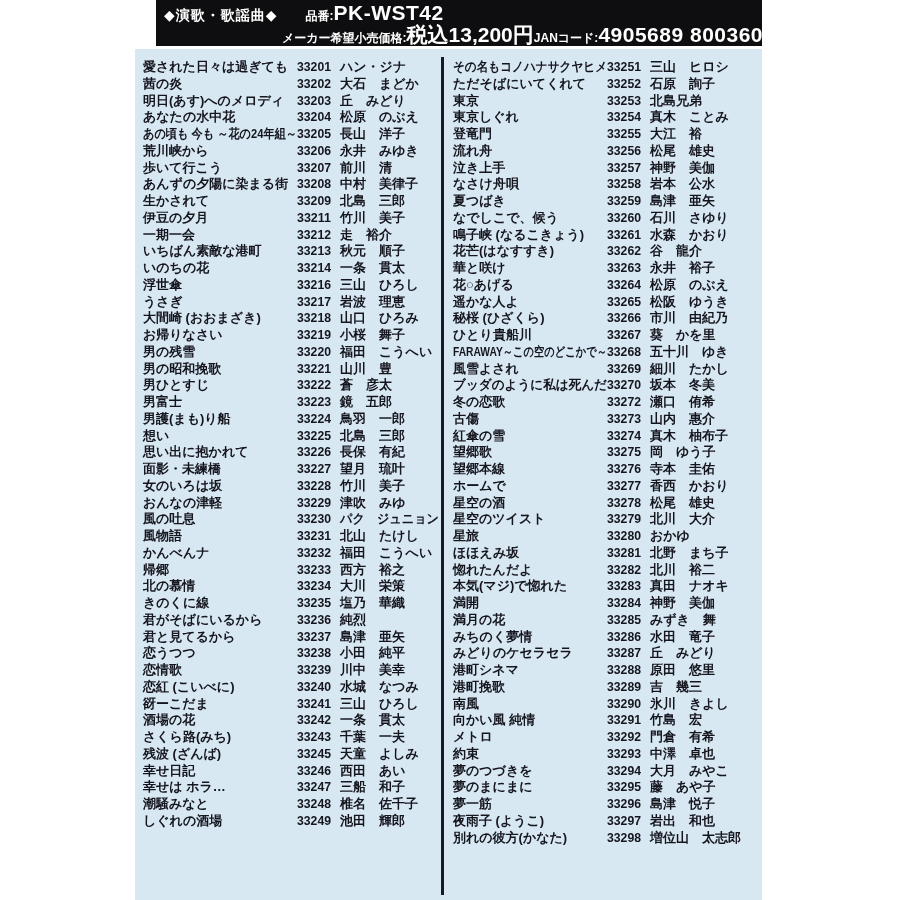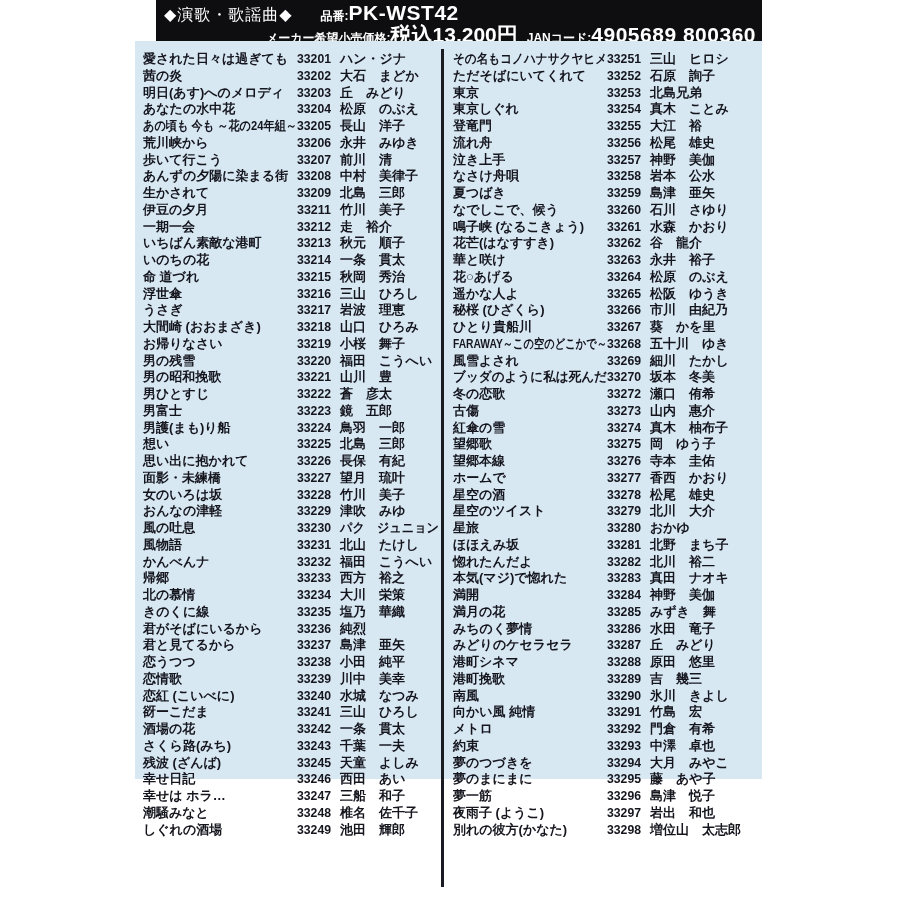--- a/index.html
+++ b/index.html
@@ -7,32 +7,32 @@
     width:900px;height:900px;position:relative;background:#ffffff;
     font-family:"Liberation Sans","DejaVu Sans",sans-serif;
     overflow:hidden;
   }
   
   .header{
     position:absolute;left:156px;top:0;width:606px;height:46px;
     background:var(--header-bg,#0e0e10);color:#ffffff;
   }
   .h-line1{position:absolute;left:8px;top:1px;right:6px;height:22px;display:flex;align-items:baseline;white-space:nowrap;}
-  .genre{font-size:16px;font-weight:normal;letter-spacing:1px;}
+  .genre{font-size:14px;font-weight:bold;letter-spacing:1px;}
   .part-label{font-size:12px;font-weight:bold;margin-left:28px;}
   .part-number{font-size:21px;font-weight:bold;letter-spacing:.5px;}
-  .h-line2{position:absolute;left:0;top:21px;right:0;height:24px;display:flex;align-items:baseline;white-space:nowrap;text-align:center;}
+  .h-line2{position:absolute;left:16px;top:21px;right:0;height:24px;display:flex;align-items:baseline;white-space:nowrap;text-align:center;}
   .price-label{margin-left:110px;font-size:12px;font-weight:bold;}
   .price{font-size:21px;font-weight:bold;}
   .jan-group{margin-left:auto;padding-right:6px;display:flex;align-items:baseline;}
   .jan-label{font-size:12px;font-weight:bold;}
   .jan-code{font-size:21px;font-weight:bold;letter-spacing:.5px;}
   
   .panel{
-    position:absolute;left:135px;top:41px;width:627px;height:738px;
+    position:absolute;left:135px;top:49px;width:627px;height:851px;
     background:var(--panel-bg,#d7e8f3);
   }
   .divider{
     position:absolute;left:306px;top:8px;width:3px;height:838px;
     background:var(--divider,#1a1a22);
   }
   .col{position:absolute;top:9px;}
   .col-left{left:8px;width:296px;}
   .col-right{left:318px;width:300px;}
   .row{display:flex;align-items:center;height:16.75px;}
@@ -126,25 +126,20 @@
         <div class="title-box"><span class="fit">いちばん素敵な港町</span></div>
         <div class="code-box"><span class="fit" style="transform: scaleX(0.940363);">33213</span></div>
         <div class="artist-box"><span class="fit">秋元　順子</span></div>
       </div>
       <div class="row">
         <div class="title-box"><span class="fit">いのちの花</span></div>
         <div class="code-box"><span class="fit" style="transform: scaleX(0.940363);">33214</span></div>
         <div class="artist-box"><span class="fit">一条　貫太</span></div>
       </div>
       <div class="row">
-        <div class="title-box"><span class="fit">命 道づれ</span></div>
-        <div class="code-box"><span class="fit" style="transform: scaleX(0.940363);">33215</span></div>
-        <div class="artist-box"><span class="fit">秋岡　秀治</span></div>
-      </div>
-      <div class="row">
         <div class="title-box"><span class="fit">浮世傘</span></div>
         <div class="code-box"><span class="fit" style="transform: scaleX(0.940363);">33216</span></div>
         <div class="artist-box"><span class="fit">三山　ひろし</span></div>
       </div>
       <div class="row">
         <div class="title-box"><span class="fit">うさぎ</span></div>
         <div class="code-box"><span class="fit" style="transform: scaleX(0.940363);">33217</span></div>
         <div class="artist-box"><span class="fit">岩波　理恵</span></div>
       </div>
       <div class="row">

